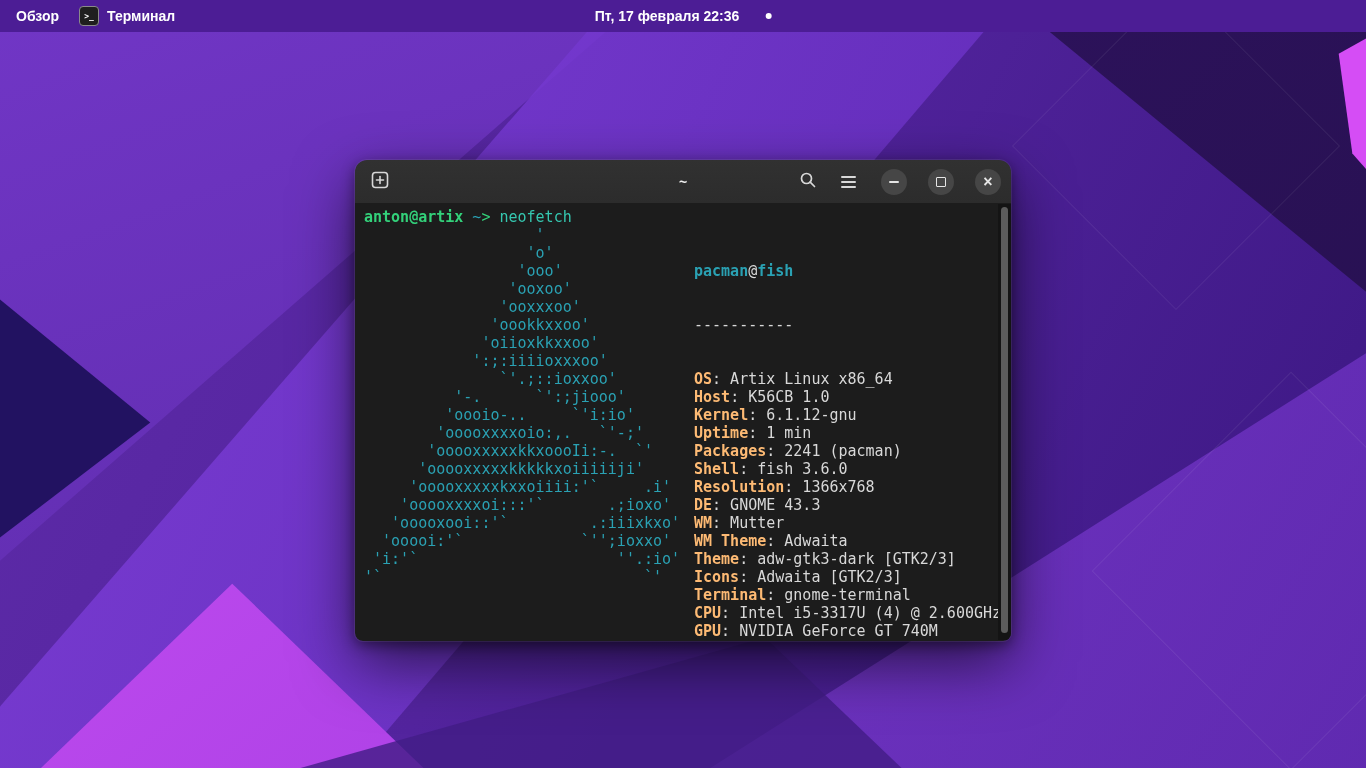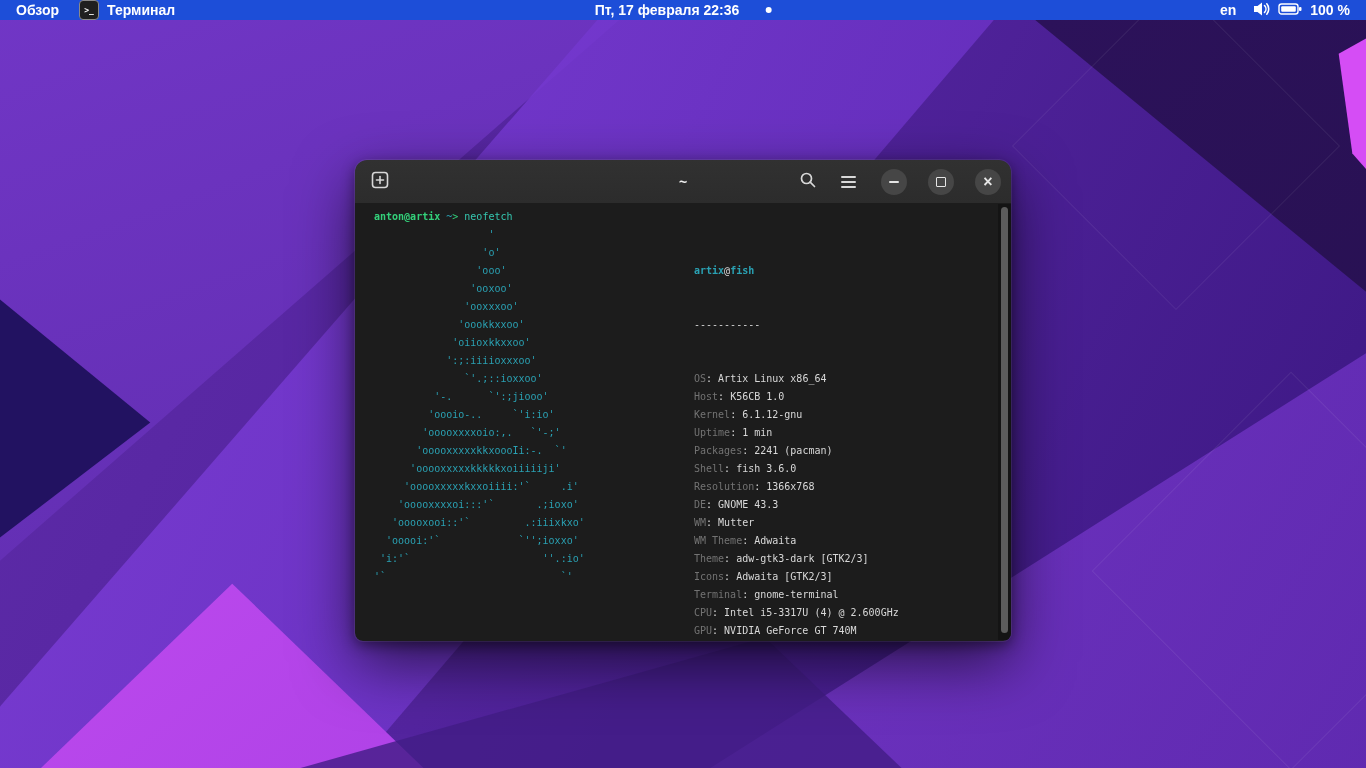--- a/index.html
+++ b/index.html
@@ -15,22 +15,22 @@
   .f4{clip-path:polygon(100% 46%,100% 100%,52% 100%);background:linear-gradient(120deg,#8a46e0,#6c30c0);opacity:.75;}
   .f5{clip-path:polygon(3% 100%,17% 76%,31% 100%);background:linear-gradient(140deg,#cb52f5,#9c37dd);}
   .f6{clip-path:polygon(0 39%,11% 55%,0 70%);background:#221261;}
   .f7{clip-path:polygon(98% 7%,100% 5%,100% 22%,99% 20%);background:#d54df5;}
   .f8{clip-path:polygon(22% 100%,56% 83%,66% 100%);background:#421d86;opacity:.8;}
   .cube{position:absolute;inset:auto;border:1px solid rgba(255,255,255,.07);transform:rotate(45deg);}
   .c1{left:1060px;top:30px;width:230px;height:230px;}
   .c2{left:1150px;top:430px;width:280px;height:280px;}
 
   
-  .top-bar{position:absolute;top:0;left:0;right:0;height:20px;background:#1d4ed8;color:#fff;
-           display:flex;align-items:center;font-size:14px;font-weight:700;z-index:50;}
+  .top-bar{position:absolute;top:0;left:0;right:0;height:32px;background:#4c1d95;color:#fff;
+           display:flex;align-items:flex-end;font-size:14px;font-weight:700;z-index:50;}
   .tb-left{display:flex;align-items:center;gap:20px;padding-left:16px;}
   .tb-item{display:flex;align-items:center;gap:8px;cursor:pointer;height:32px;}
   .term-app-icon{width:18px;height:18px;border-radius:4px;background:#1f1f1f;border:1px solid #8a8a8a;
                  display:flex;align-items:center;justify-content:center;
                  font-family:"DejaVu Sans Mono",monospace;font-size:8px;font-weight:700;color:#fff;}
   .tb-center{position:absolute;left:50%;transform:translateX(-50%);display:flex;align-items:center;gap:26px;height:32px;}
   .notif-dot{width:6px;height:6px;border-radius:50%;background:#fff;}
   .tb-right{margin-left:auto;display:flex;align-items:center;gap:16px;padding-right:16px;height:32px;}
   .tb-group{display:flex;align-items:center;gap:8px;}
 
@@ -49,31 +49,31 @@
   .menu-bars{display:flex;flex-direction:column;gap:3px;}
   .menu-bars i{display:block;width:15px;height:2px;background:#d8d8d8;border-radius:1px;}
   .circle{width:26px;height:26px;border-radius:50%;background:#464646;color:#e8e8e8;
           display:flex;align-items:center;justify-content:center;border:none;cursor:pointer;padding:0;}
   .min-bar{display:block;width:10px;height:2px;background:#e6e6e6;border-radius:1px;}
   .max-box{display:block;width:8px;height:8px;border:1.6px solid #e6e6e6;border-radius:1px;}
   .close-x{font-size:16px;line-height:1;font-weight:700;}
 
   
   .term-content{position:absolute;left:0;right:0;top:43px;bottom:0;background:#1c1c1c;
-                font-family:"DejaVu Sans Mono",monospace;font-size:10px;line-height:18px;
-                color:#d8d8d8;padding:5px 0 0 19px;}
+                font-family:"DejaVu Sans Mono",monospace;font-size:15px;line-height:18px;
+                color:#d8d8d8;padding:5px 0 0 9px;}
   .prompt-line{white-space:pre;height:18px;}
   .p-user{color:#33d17a;font-weight:700;}
   .p-path{color:#2aa1b3;}
   .p-sym{color:#33d17a;}
   .p-cmd{color:#35c7b0;}
   .ascii{margin:0;white-space:pre;color:#2aa1b3;font-family:inherit;font-size:inherit;line-height:inherit;}
   .info-col{position:absolute;left:339px;top:23px;white-space:pre;}
   .info-line{height:18px;white-space:pre;}
-  .info-label{color:#737373;font-weight:400;}
+  .info-label{color:#fdba74;font-weight:700;}
   .info-value{color:#d8d8d8;}
   .uh-name{color:#2aa1b3;font-weight:700;}
   .uh-at{color:#d8d8d8;}
   .scrollbar{position:absolute;top:1px;right:0;bottom:1px;width:13px;background:#141414;}
   .scroll-thumb{position:absolute;top:3px;right:3px;width:7px;height:calc(100% - 10px);
                 background:#5c5c5c;border-radius:4px;}
 </style>
 </head>
 <body>
 
@@ -100,42 +100,20 @@
       <div class="tb-item">
         <span class="term-app-icon">
           <span>&gt;_</span>
         </span>
         <span>Терминал</span>
       </div>
     </div>
     <div class="tb-center">
       <span>Пт, 17 февраля  22:36</span>
       <span class="notif-dot"></span>
-    </div>
-    <div class="tb-right">
-      <div class="tb-item">
-        <span>en</span>
-      </div>
-      <div class="tb-group">
-        <span>
-          <svg width="18" height="16" viewBox="0 0 18 16">
-              <path d="M2 5h3.5L10 1.5v13L5.5 11H2z" fill="#fff"></path>
-              <path d="M12.5 4.5a5 5 0 0 1 0 7" stroke="#fff" stroke-width="1.6" fill="none" stroke-linecap="round"></path>
-              <path d="M14.8 2.8a8 8 0 0 1 0 10.4" stroke="#fff" stroke-width="1.6" fill="none" stroke-linecap="round"></path>
-            </svg>
-        </span>
-        <span>
-          <svg width="24" height="14" viewBox="0 0 24 14">
-              <rect x="1" y="2" width="19" height="10" rx="2.5" fill="none" stroke="#fff" stroke-width="1.4"></rect>
-              <rect x="3.2" y="4.2" width="14.6" height="5.6" rx="1" fill="#fff"></rect>
-              <rect x="21" y="5" width="2.5" height="4" rx="1" fill="#fff"></rect>
-            </svg>
-        </span>
-        <span>100 %</span>
-      </div>
     </div>
   </div>
 
   <div class="window">
     <div class="headerbar">
       <button class="hb-btn">
         <span>
           <svg width="18" height="18" viewBox="0 0 18 18">
               <rect x="1.5" y="1.5" width="15" height="15" rx="3" stroke="#d8d8d8" stroke-width="1.6" fill="none"></rect>
               <line x1="9" y1="5.5" x2="9" y2="12.5" stroke="#d8d8d8" stroke-width="1.6" stroke-linecap="round"></line>
@@ -189,21 +167,21 @@
        'ooooxxxxxkkxoooIi:-.  `'
       'ooooxxxxxkkkkkxoiiiiiji'
      'ooooxxxxxkxxoiiii:'`     .i'
     'ooooxxxxoi:::'`       .;ioxo'
    'ooooxooi::'`         .:iiixkxo'
   'ooooi:'`             `'';ioxxo'
  'i:'`                      ''.:io'
 '`                             `'</pre>
 
       <div class="info-col">
-        <div class="info-line"><span class="uh-name">artix</span><span class="uh-at">@</span><span class="uh-name">fish</span></div>
+        <div class="info-line"><span class="uh-name">pacman</span><span class="uh-at">@</span><span class="uh-name">fish</span></div>
         <div class="info-line"><span class="info-value">-----------</span></div>
         <div><div class="info-line"><span class="info-label">OS</span><span class="info-value">: Artix Linux x86_64</span></div><div class="info-line"><span class="info-label">Host</span><span class="info-value">: K56CB 1.0</span></div><div class="info-line"><span class="info-label">Kernel</span><span class="info-value">: 6.1.12-gnu</span></div><div class="info-line"><span class="info-label">Uptime</span><span class="info-value">: 1 min</span></div><div class="info-line"><span class="info-label">Packages</span><span class="info-value">: 2241 (pacman)</span></div><div class="info-line"><span class="info-label">Shell</span><span class="info-value">: fish 3.6.0</span></div><div class="info-line"><span class="info-label">Resolution</span><span class="info-value">: 1366x768</span></div><div class="info-line"><span class="info-label">DE</span><span class="info-value">: GNOME 43.3</span></div><div class="info-line"><span class="info-label">WM</span><span class="info-value">: Mutter</span></div><div class="info-line"><span class="info-label">WM Theme</span><span class="info-value">: Adwaita</span></div><div class="info-line"><span class="info-label">Theme</span><span class="info-value">: adw-gtk3-dark [GTK2/3]</span></div><div class="info-line"><span class="info-label">Icons</span><span class="info-value">: Adwaita [GTK2/3]</span></div><div class="info-line"><span class="info-label">Terminal</span><span class="info-value">: gnome-terminal</span></div><div class="info-line"><span class="info-label">CPU</span><span class="info-value">: Intel i5-3317U (4) @ 2.600GHz</span></div><div class="info-line"><span class="info-label">GPU</span><span class="info-value">: NVIDIA GeForce GT 740M</span></div><div class="info-line"></div></div>
       </div>
 
       <div class="scrollbar">
         <div class="scroll-thumb"></div>
       </div>
     </div>
   </div>
 

